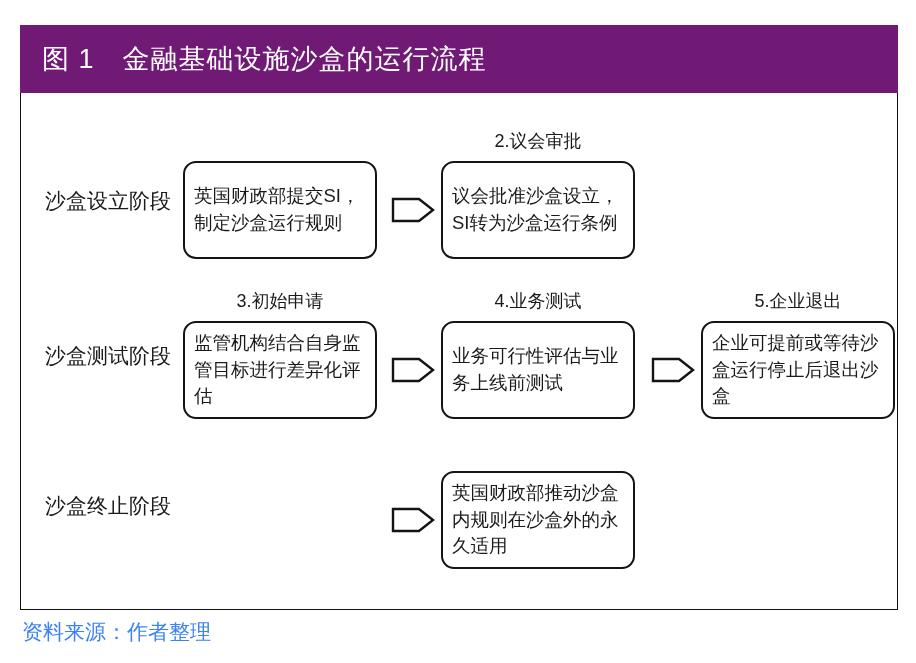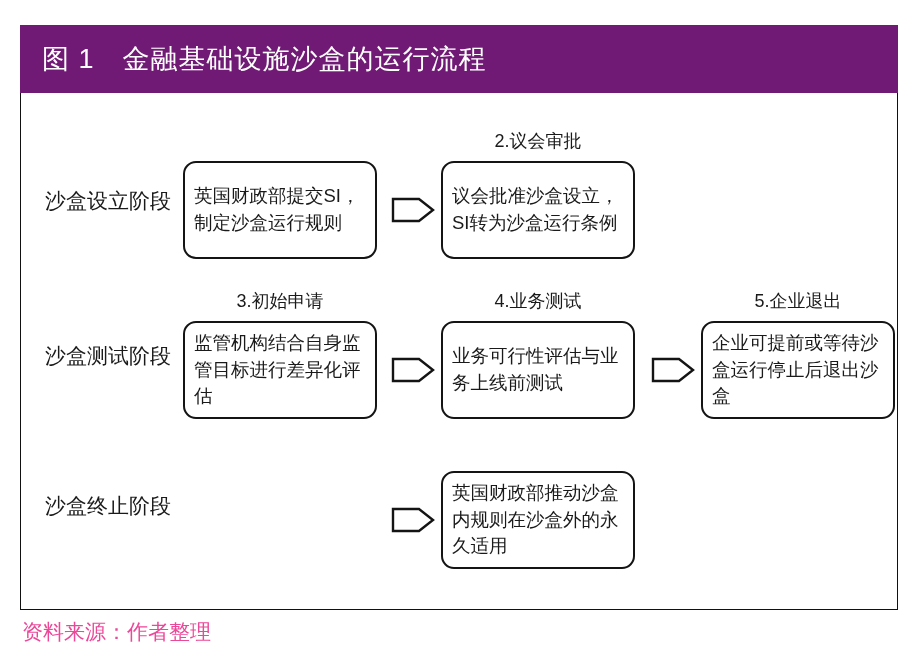--- a/index.html
+++ b/index.html
@@ -136,21 +136,21 @@
   .flow-arrow.a0 { left: 370px; }
   .flow-arrow.a1 { left: 630px; }
   .flow-arrow svg { display: block; width: 44px; height: 34px; }
 
   
   .fig-source {
     position: absolute;
     left: 22px;
     top: 618px;
     font-size: 21px;
-    color: #ec4899;
+    color: #3b82f6;
     white-space: nowrap;
   }
 </style>
 </head>
 <body>
 
 <div id="figure-root">
 
   <div class="fig-header">
     <div class="fig-header-title">图 1　金融基础设施沙盒的运行流程</div>

